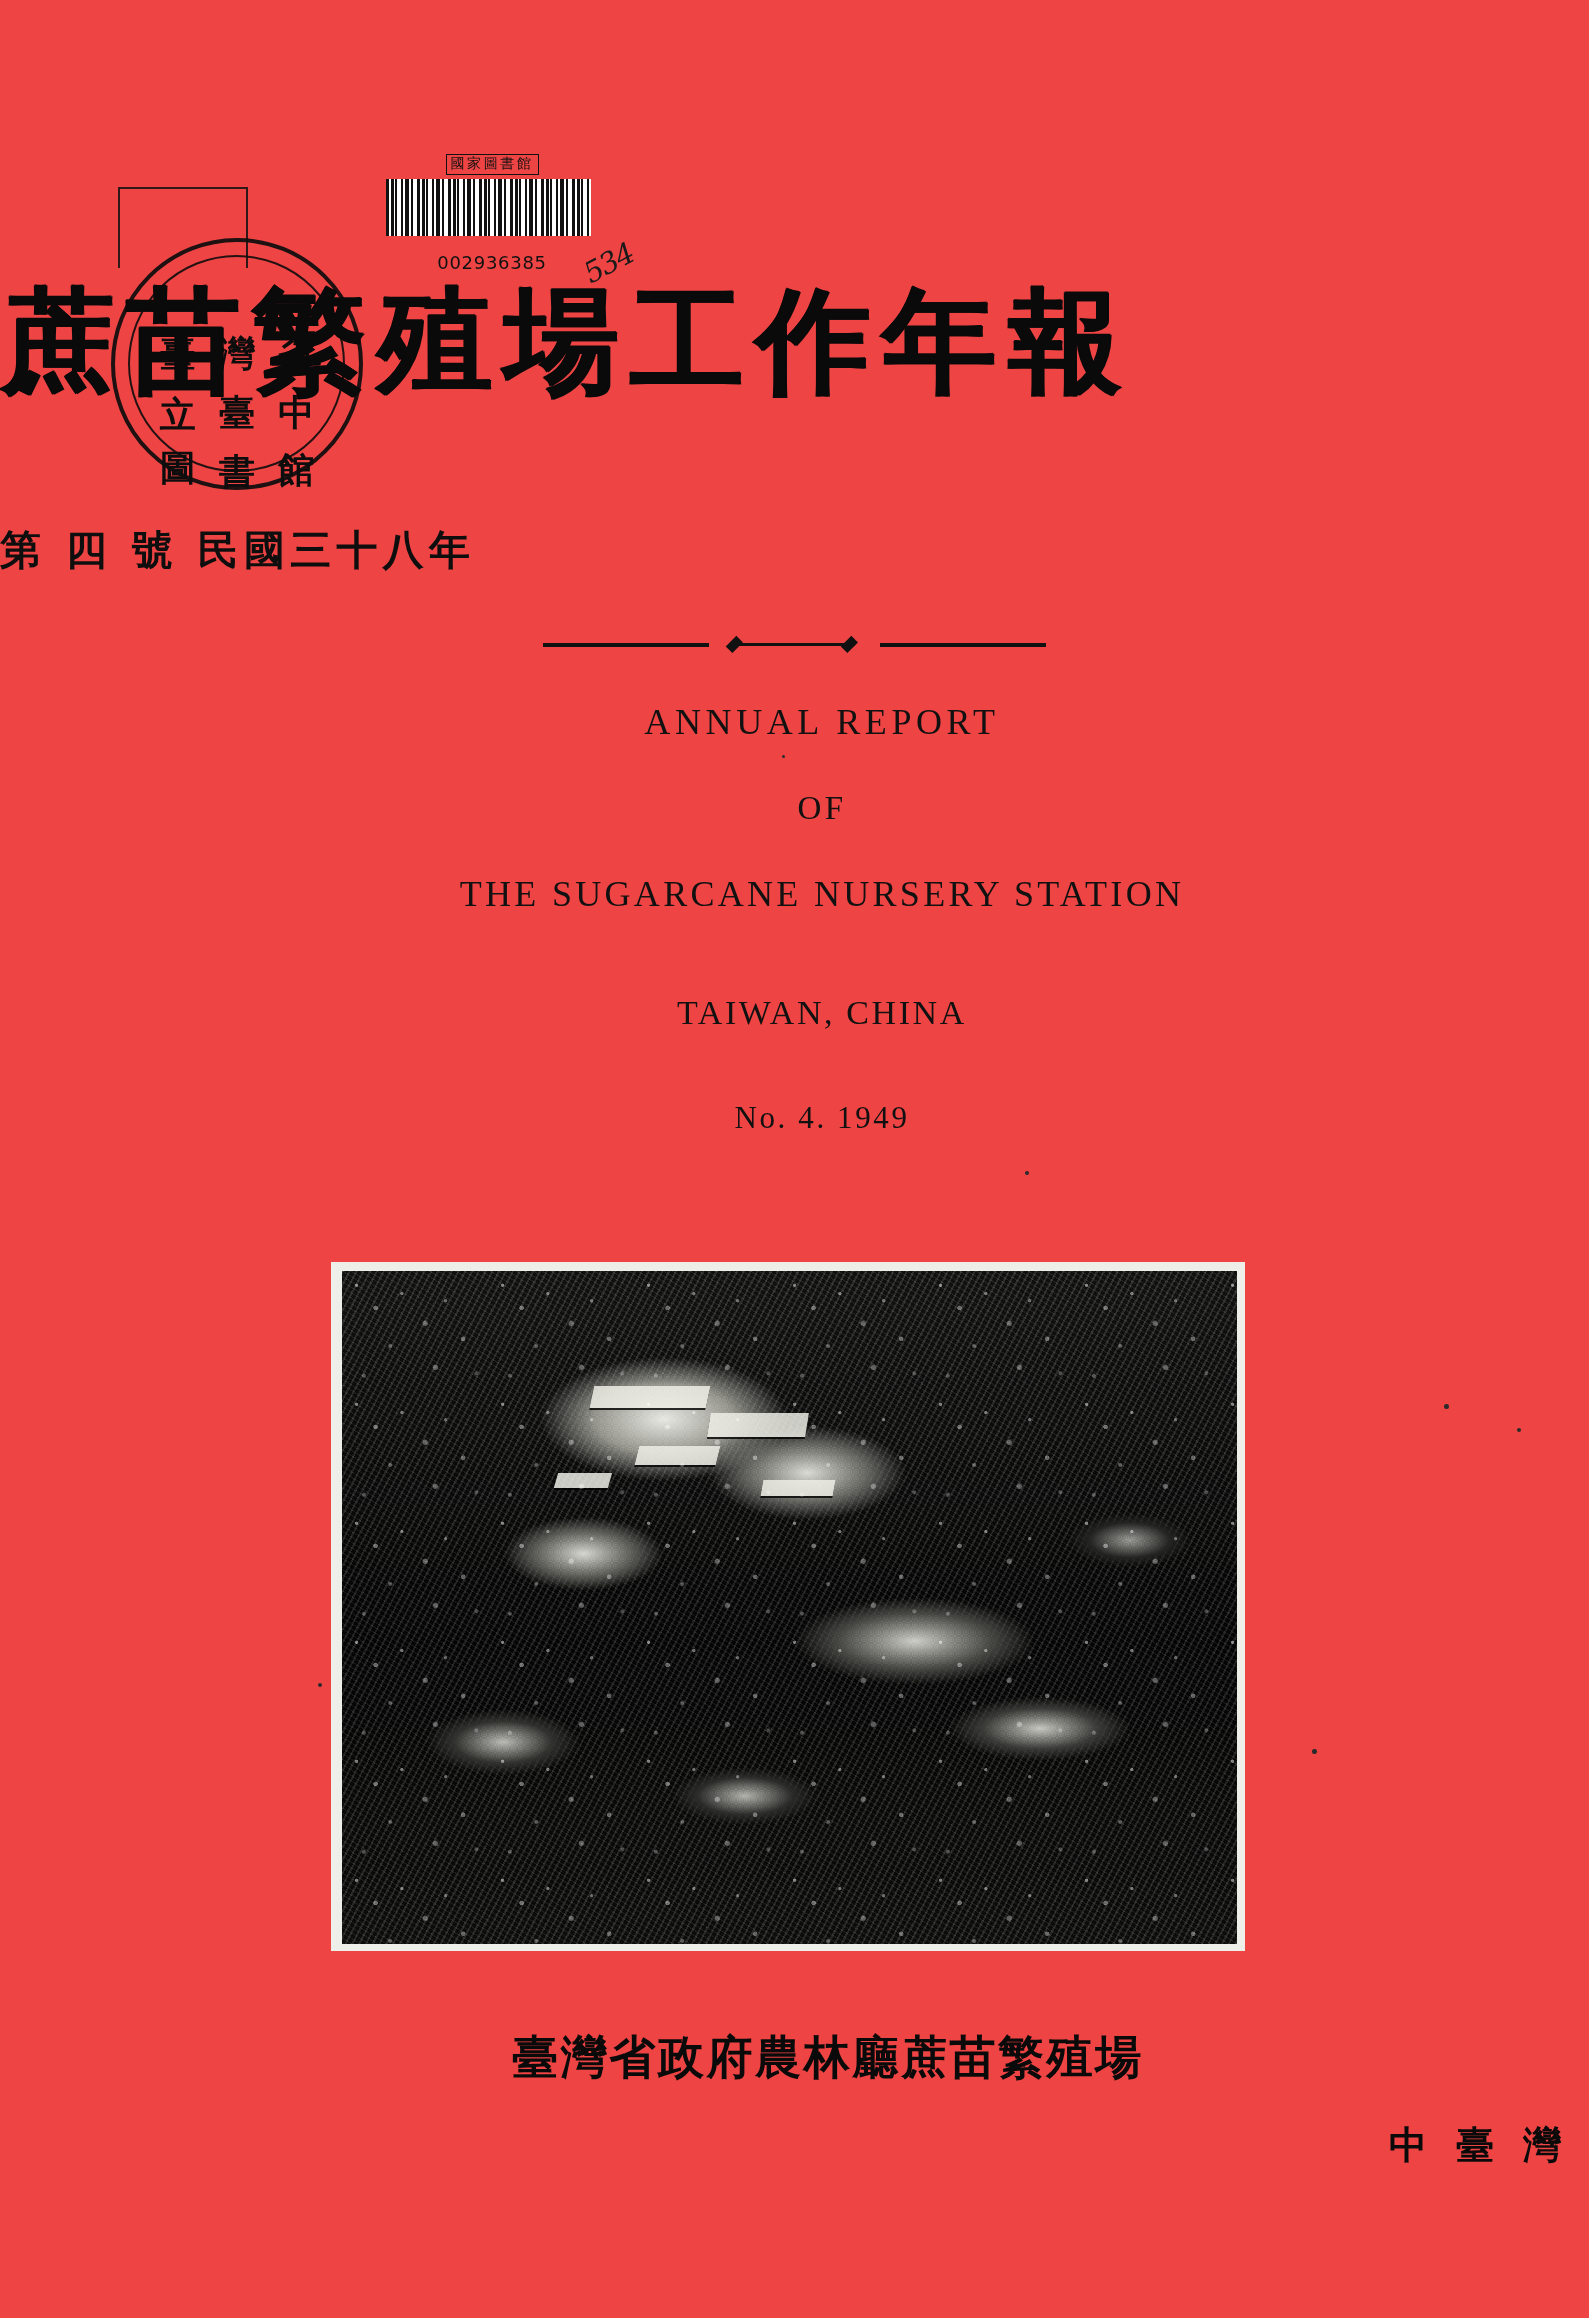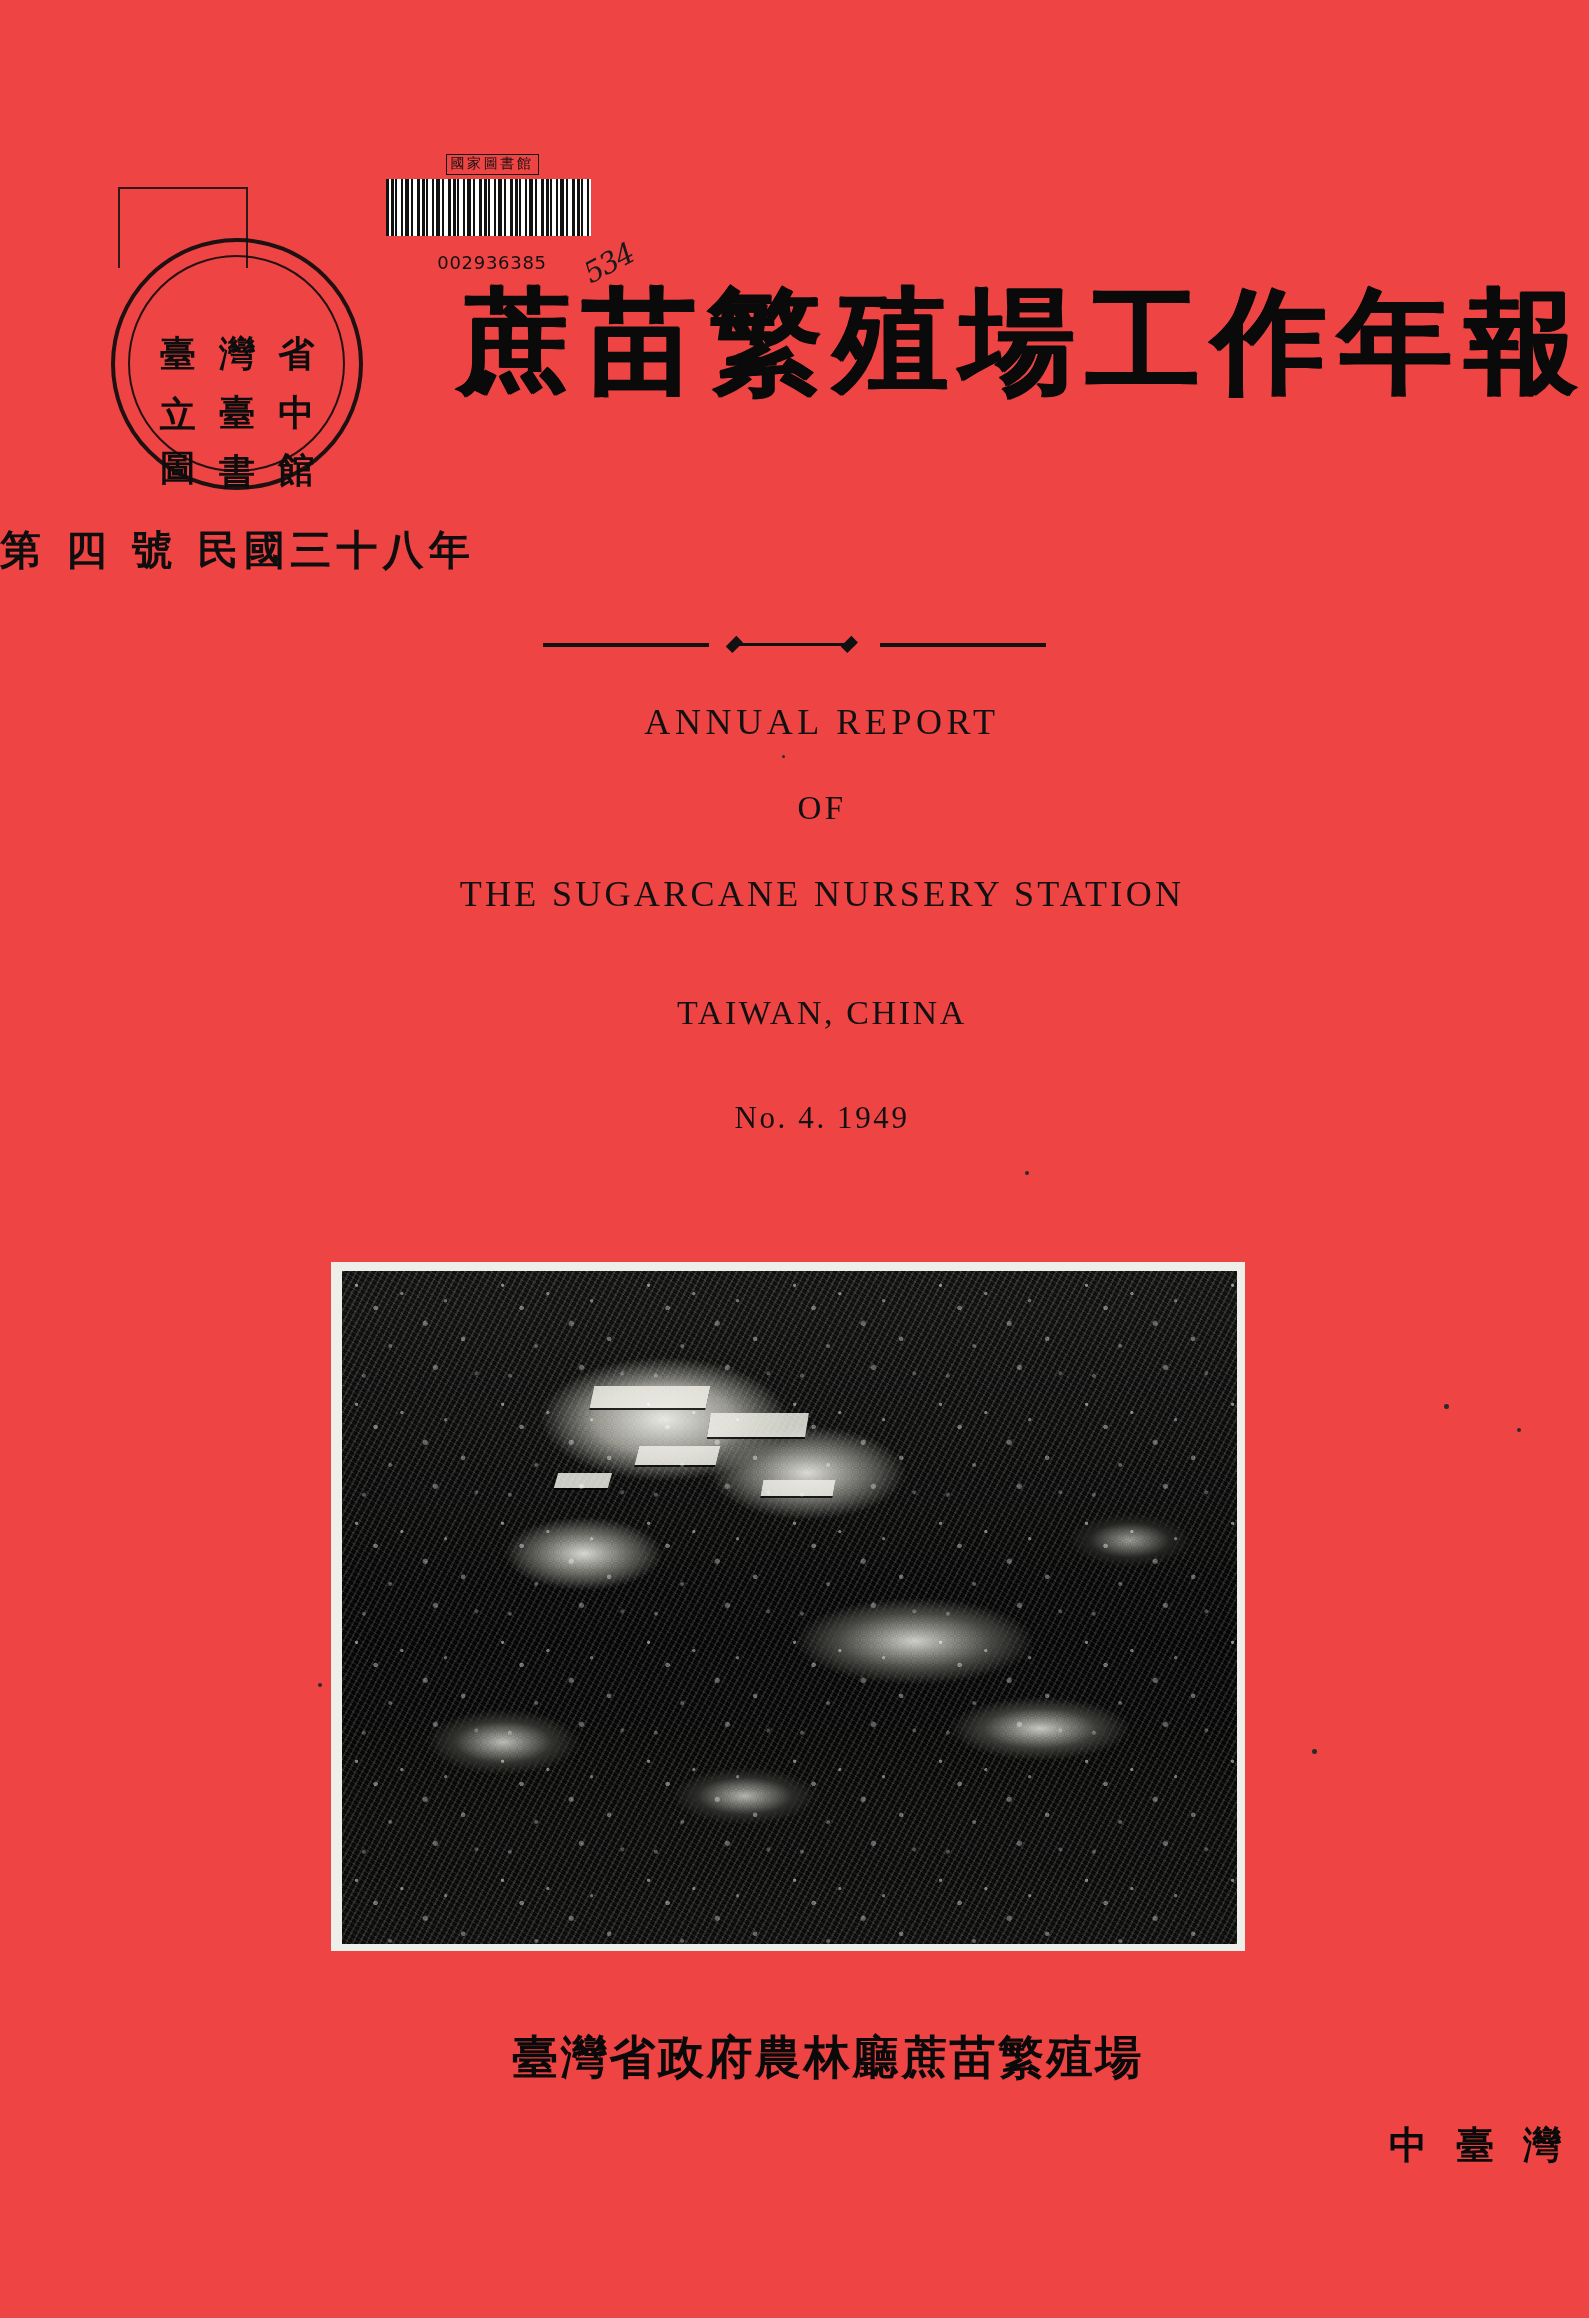--- a/index.html
+++ b/index.html
@@ -129,21 +129,21 @@
     border-bottom: none;
     opacity: .85;
   }
 
   
   .cjk-title {
     position: absolute;
     left: 0;
     top: 265px;
     width: 1590px;
-    text-align: right;
+    text-align: left;
     font-family: "DejaVu Sans", sans-serif;
     font-size: 114px;
     font-weight: bold;
     letter-spacing: 12px;
     color: #0a0a0a;
     white-space: nowrap;
     text-shadow: 1.3px 0.7px 0 #0a0a0a, -0.7px 0.7px 0 #0a0a0a;
   }
 
   .cjk-sub {

